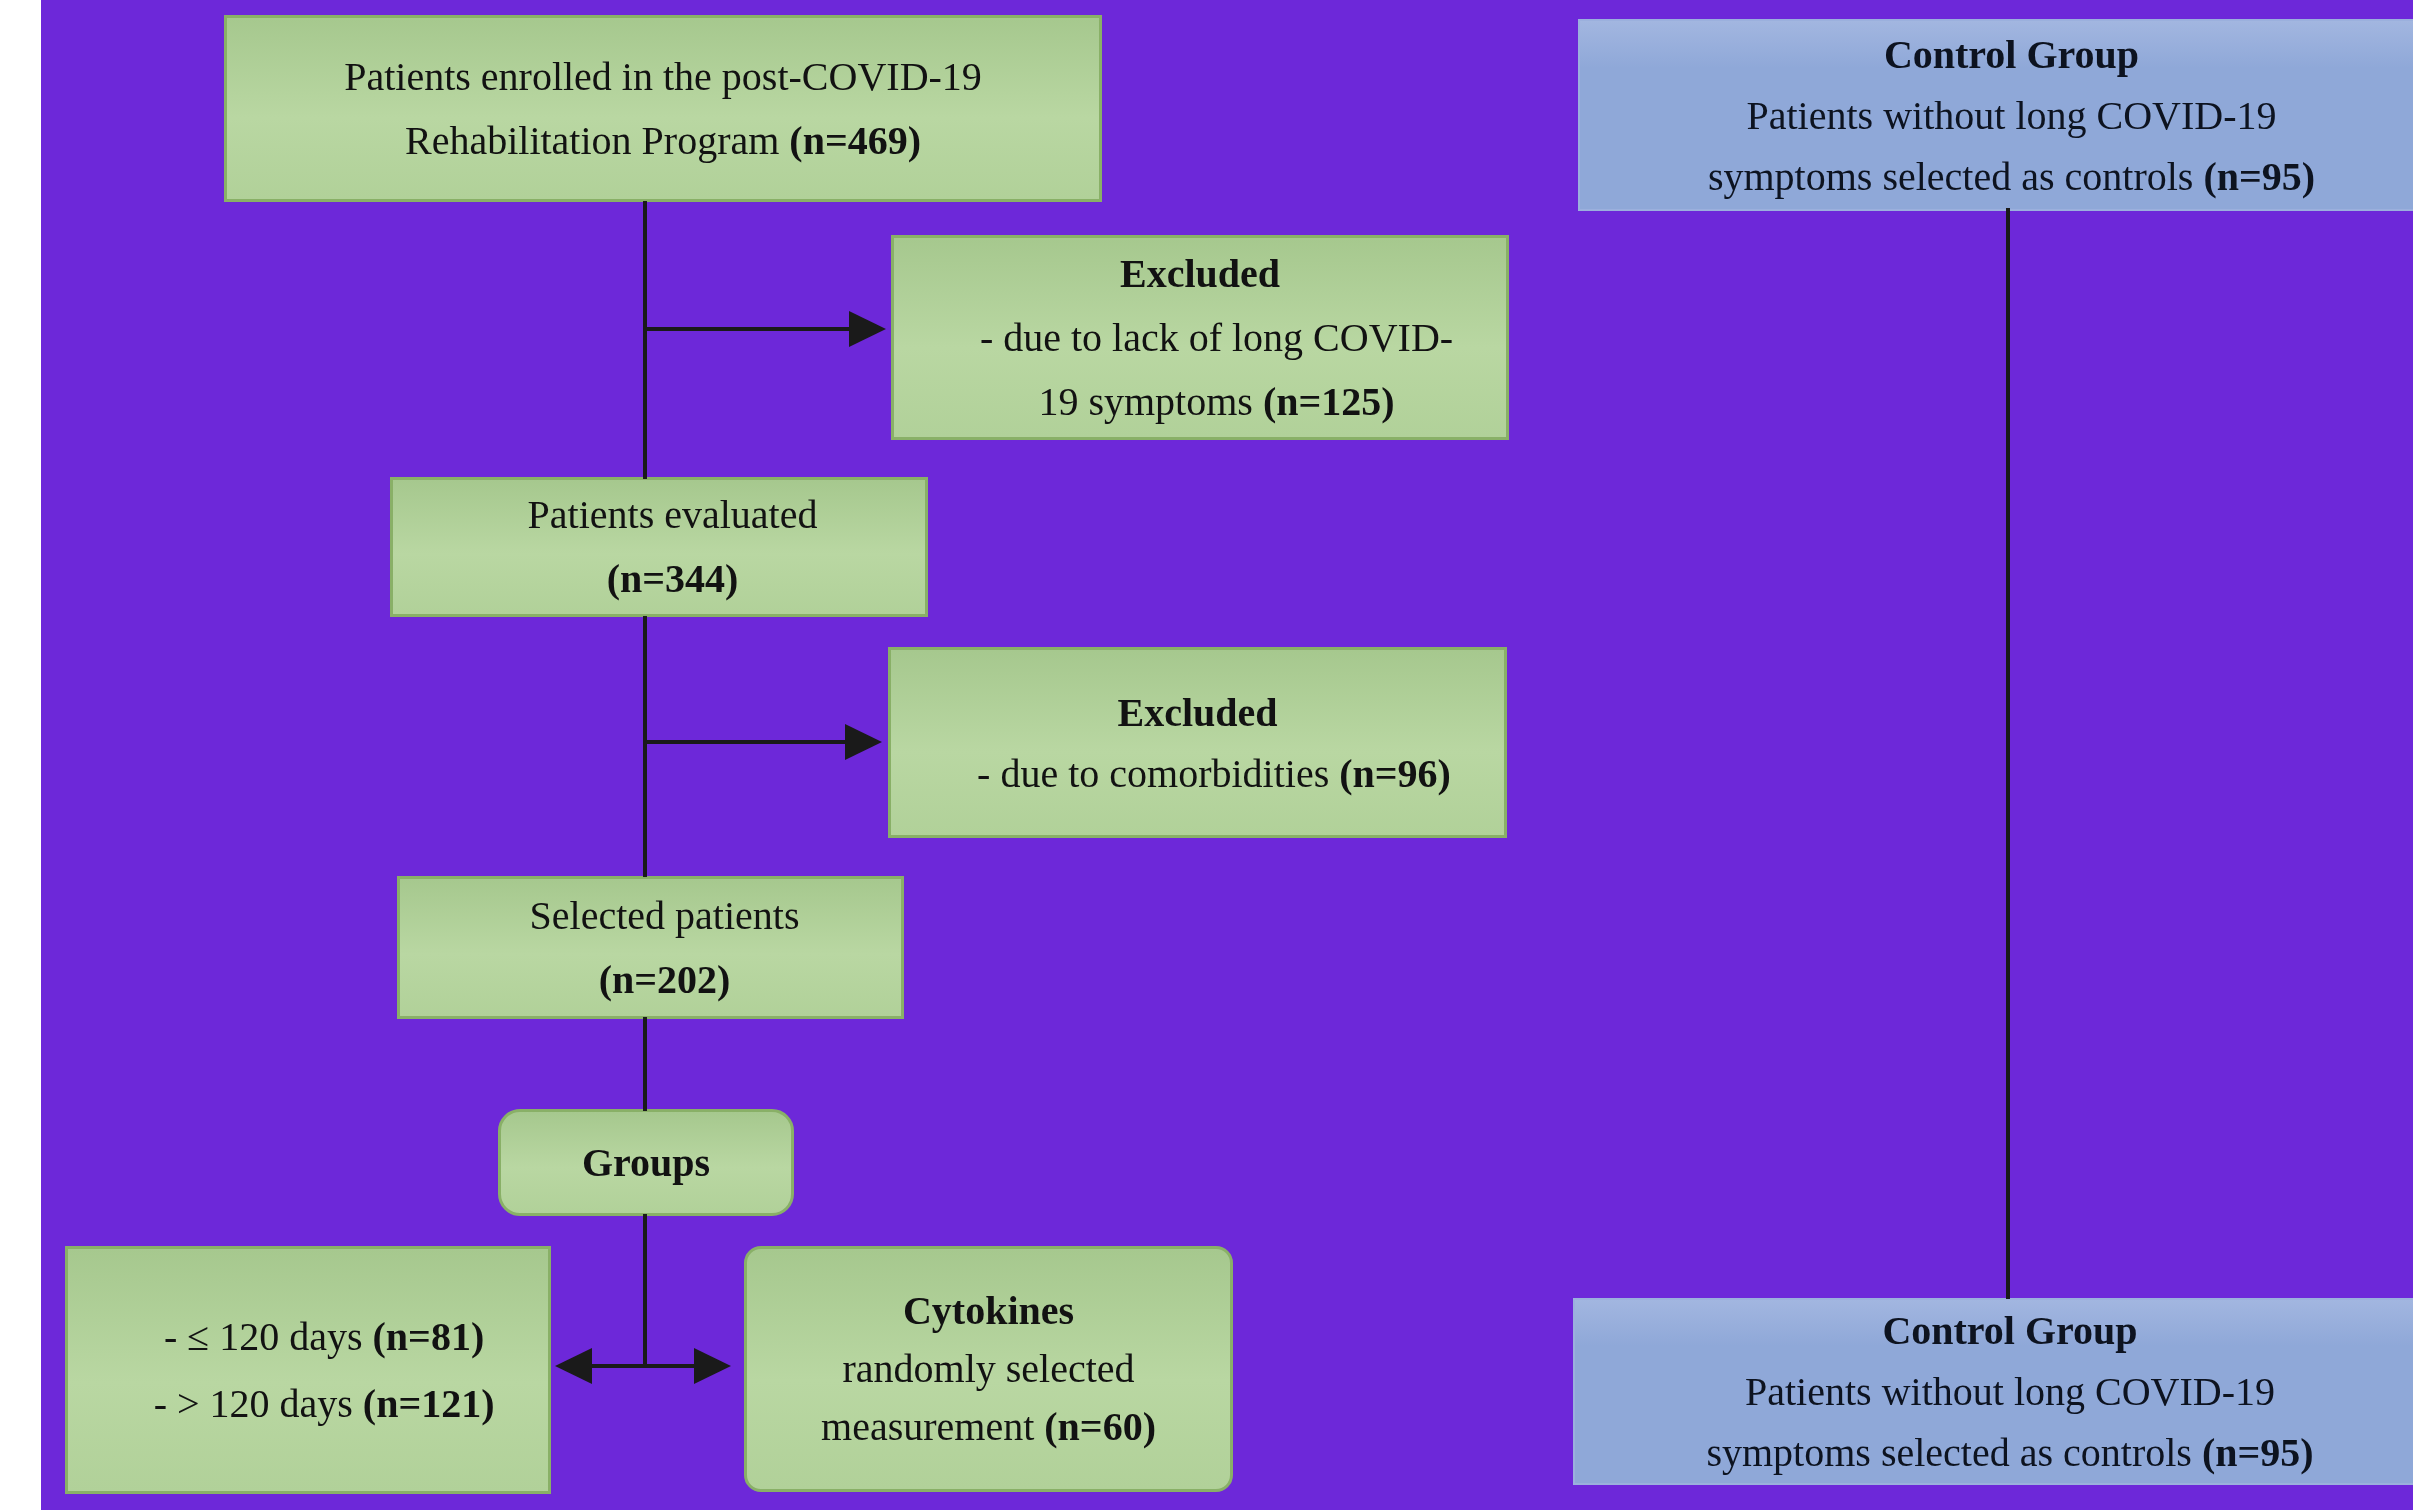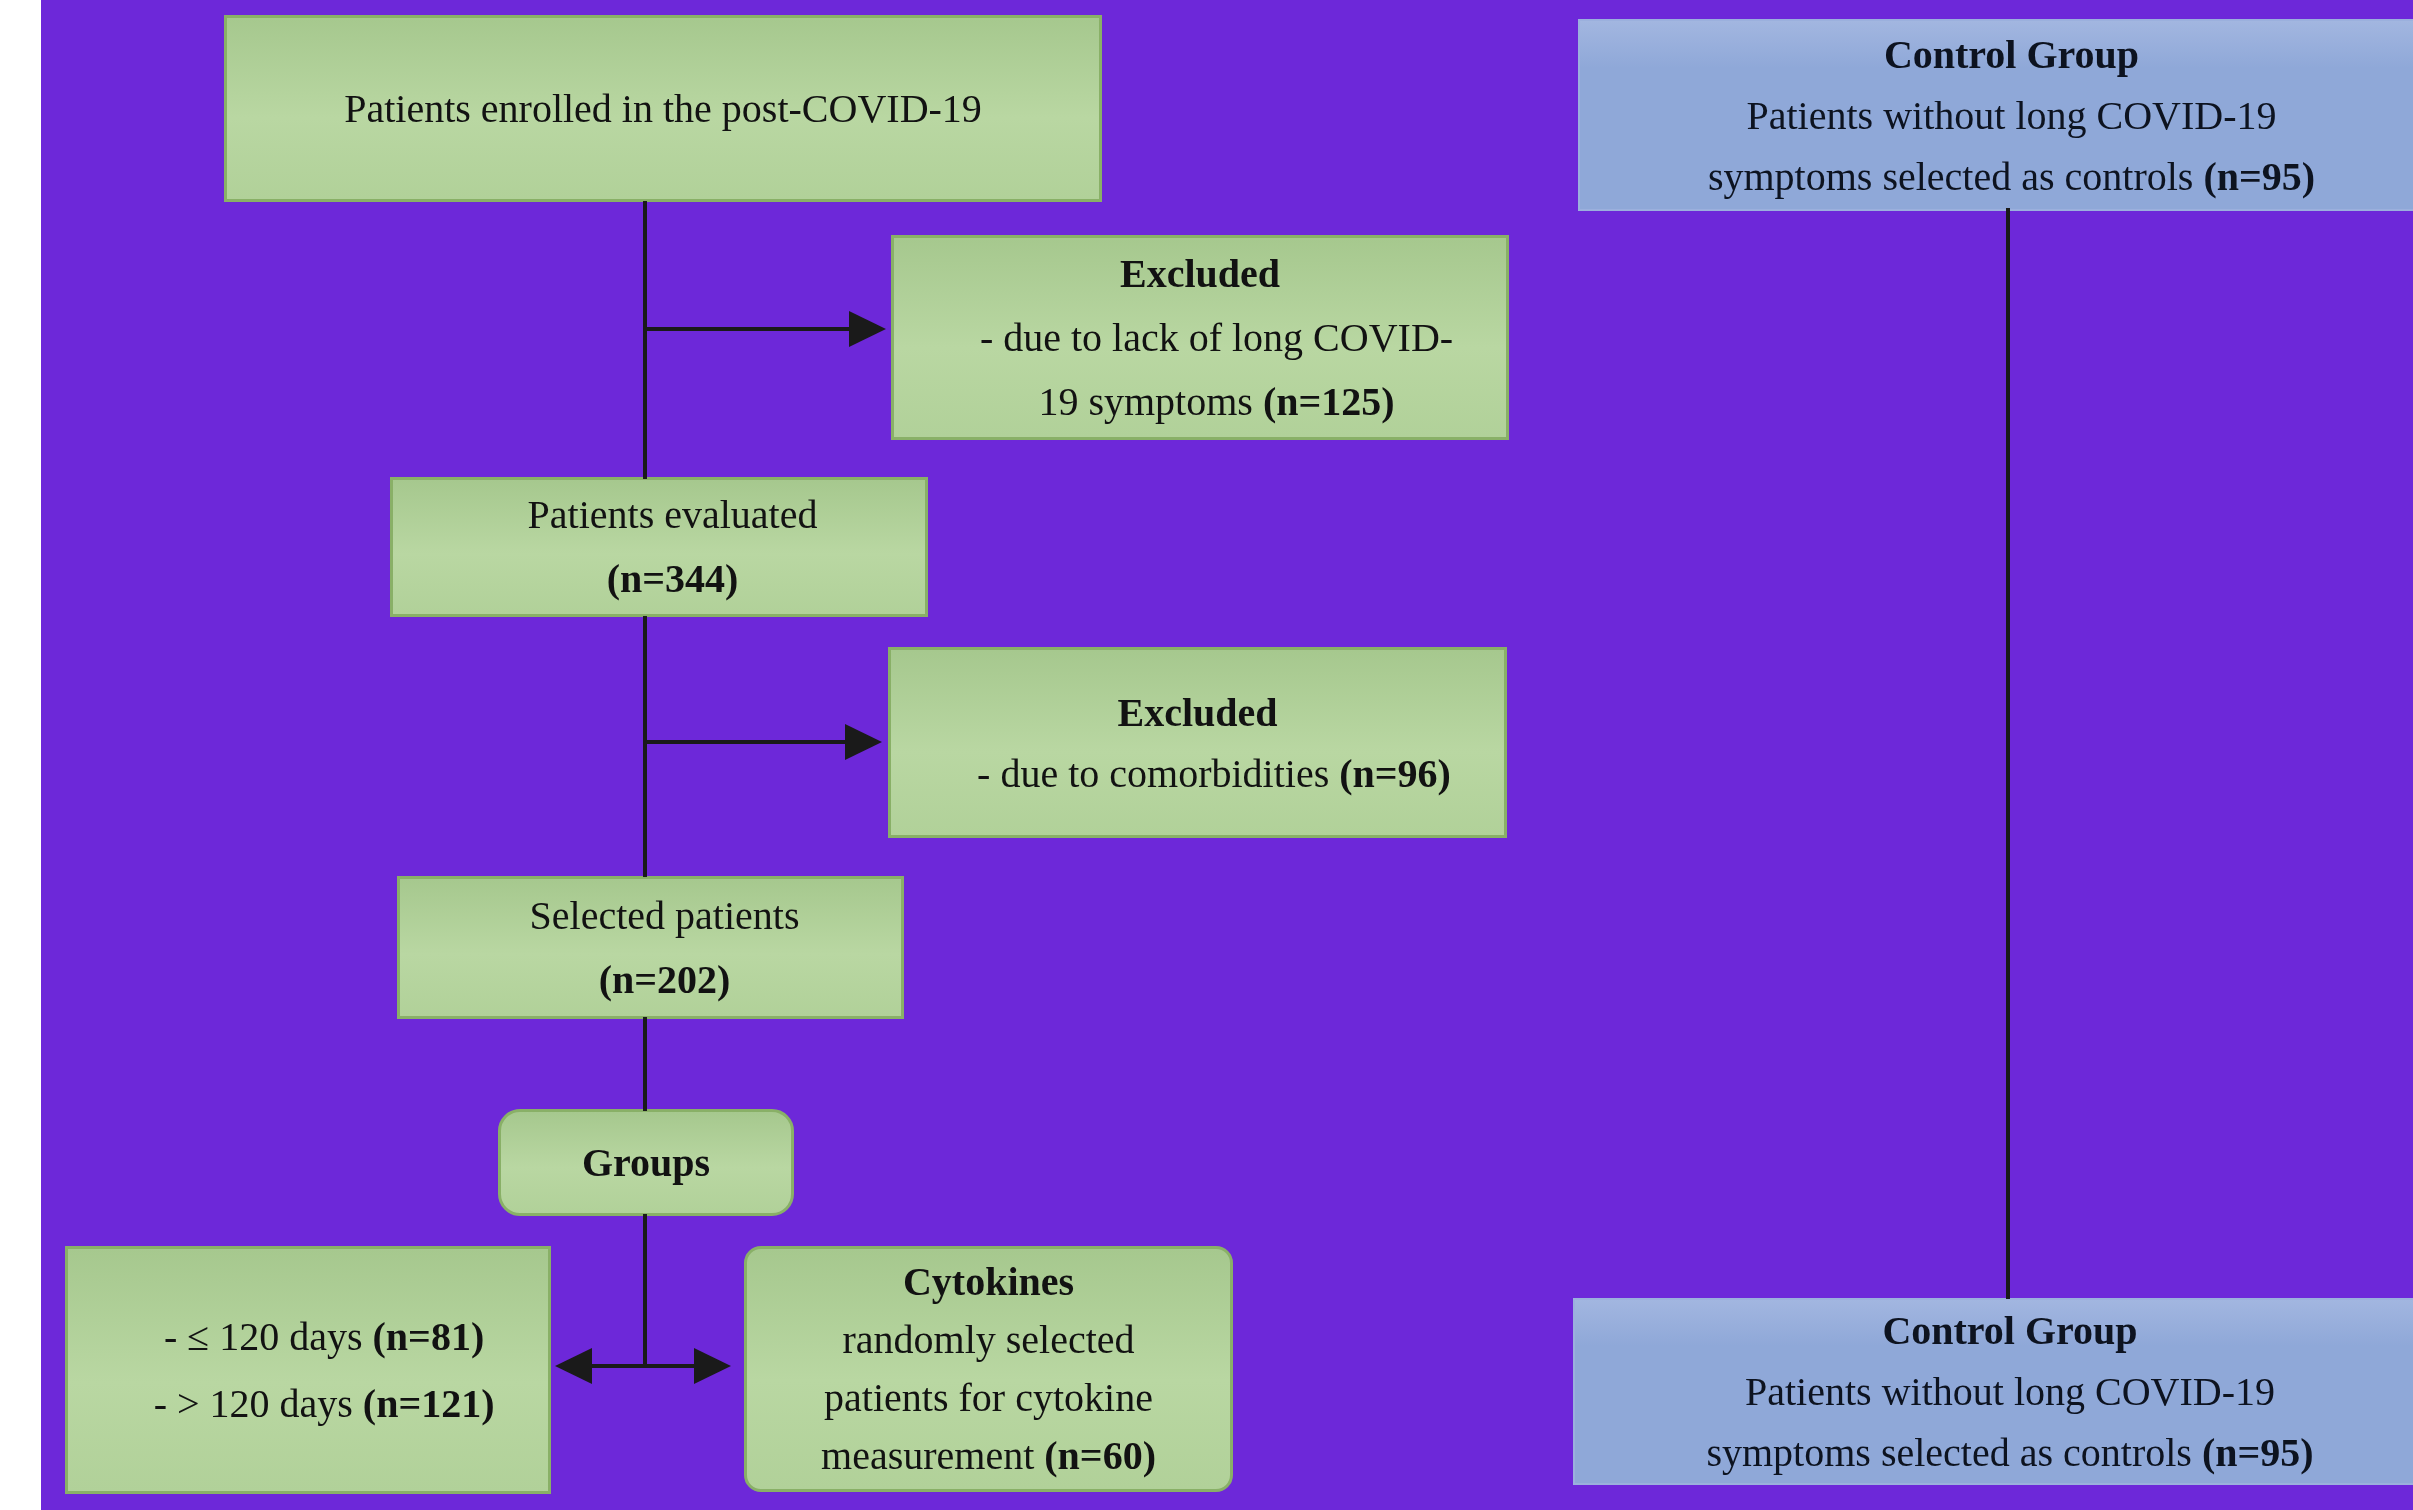--- a/index.html
+++ b/index.html
@@ -44,20 +44,21 @@
   .ah-r{border-top:18px solid transparent;border-bottom:18px solid transparent;border-left:37px solid #1a1a1a;}
   .ah-l{border-top:18px solid transparent;border-bottom:18px solid transparent;border-right:37px solid #1a1a1a;}
 </style>
 </head>
 <body>
 
 <div id="canvas">
 
   <div class="box green lh92" style="left:183px;top:15.3px;width:878px;height:187px;">
       <div class="tline"><span>Patients enrolled in the post-COVID-19</span></div>
+      <div class="tline"><span>Rehabilitation Program </span><span class="b">(n=469)</span></div>
     </div>
 
   <div class="box blue" style="left:1537px;top:19px;width:867px;height:192px;">
       <div class="tline"><span class="b">Control Group</span></div>
       <div class="tline"><span>Patients without long COVID-19</span></div>
       <div class="tline"><span>symptoms selected as controls </span><span class="b">(n=95)</span></div>
     </div>
 
   <div class="box green lh92" style="left:850px;top:235px;width:618px;height:205px;">
       <div class="tline"><span class="b">Excluded</span></div>
@@ -85,21 +86,20 @@
     </div>
 
   <div class="box green lh96" style="left:23.6px;top:1246px;width:486px;height:248px;">
       <div class="tline al-left"><span>- ≤ 120 days </span><span class="b">(n=81)</span></div>
       <div class="tline al-left"><span>- &gt; 120 days </span><span class="b">(n=121)</span></div>
     </div>
 
   <div class="box green lh84" style="left:703px;top:1246px;width:489px;height:246px;border-radius:17px;">
       <div class="tline"><span class="b">Cytokines</span></div>
       <div class="tline"><span>randomly selected</span></div>
-      <div class="tline"><span>patients for cytokine</span></div>
       <div class="tline"><span>measurement </span><span class="b">(n=60)</span></div>
     </div>
 
   <div class="box blue" style="left:1532px;top:1298px;width:874px;height:187px;">
       <div class="tline"><span class="b">Control Group</span></div>
       <div class="tline"><span>Patients without long COVID-19</span></div>
       <div class="tline"><span>symptoms selected as controls </span><span class="b">(n=95)</span></div>
     </div>
 
   <div class="vline" style="left:602px;top:201px;height:278px;"></div>

